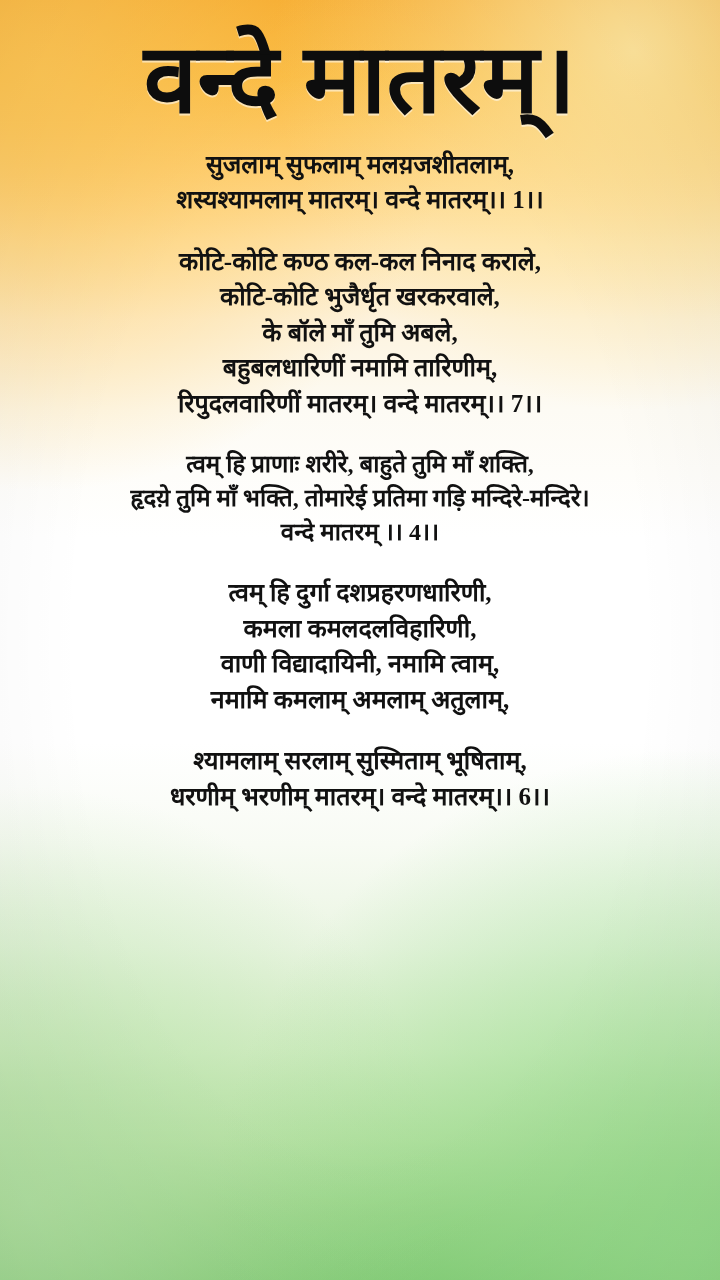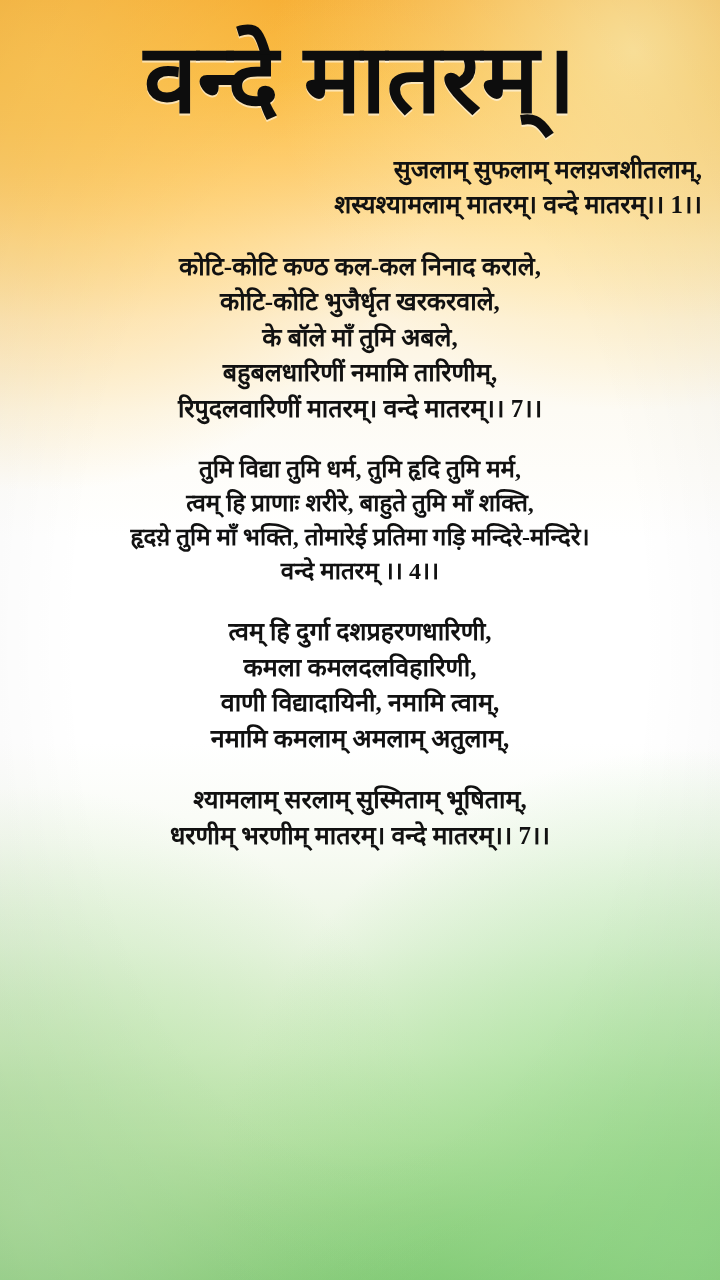--- a/index.html
+++ b/index.html
@@ -85,21 +85,21 @@
     margin: 0 0 26px 0;
   }
   .line {
     font-family: "Liberation Serif", "DejaVu Serif", serif;
     font-weight: 700;
     font-size: 25px;
     line-height: 1.42;
     color: #111111;
     white-space: nowrap;
   }
-  .stanza.first { margin-top: 6px; text-align: right; }
+  .stanza.first { margin-top: 1px; }
   .stanza.wide .line { font-size: 24px; }
 </style>
 </head>
 <body>
 
 <div class="poster">
   <div class="content">
     <h1 class="title">वन्दे मातरम्।</h1>
 
     <div class="stanzas">
@@ -112,33 +112,32 @@
 
       <div class="stanza">
         <div class="line">कोटि-कोटि कण्ठ कल-कल निनाद कराले,</div>
         <div class="line">कोटि-कोटि भुजैर्धृत खरकरवाले,</div>
         <div class="line">के बॉले माँ तुमि अबले,</div>
         <div class="line">बहुबलधारिणीं नमामि तारिणीम्,</div>
         <div class="line">रिपुदलवारिणीं मातरम्। वन्दे मातरम्।। 7।।</div>
       </div>
 
       <div class="stanza wide">
-        <div class="line">तुमि विद्या तुमि धर्म, तुमि हृदि तुमि मर्म,</div>
         <div class="line">त्वम् हि प्राणाः शरीरे, बाहुते तुमि माँ शक्ति,</div>
         <div class="line">हृदय़े तुमि माँ भक्ति, तोमारेई प्रतिमा गड़ि मन्दिरे-मन्दिरे।</div>
         <div class="line">वन्दे मातरम् ।। 4।।</div>
       </div>
 
       <div class="stanza">
         <div class="line">त्वम् हि दुर्गा दशप्रहरणधारिणी,</div>
         <div class="line">कमला कमलदलविहारिणी,</div>
         <div class="line">वाणी विद्यादायिनी, नमामि त्वाम्,</div>
         <div class="line">नमामि कमलाम् अमलाम् अतुलाम्,</div>
       </div>
 
       <div class="stanza">
         <div class="line">श्यामलाम् सरलाम् सुस्मिताम् भूषिताम्,</div>
-        <div class="line">धरणीम् भरणीम् मातरम्। वन्दे मातरम्।। 7।।</div>
+        <div class="line">धरणीम् भरणीम् मातरम्। वन्दे मातरम्।। 6।।</div>
       </div>
 
     </div>
   </div>
 </div>
 
 </body></html>

